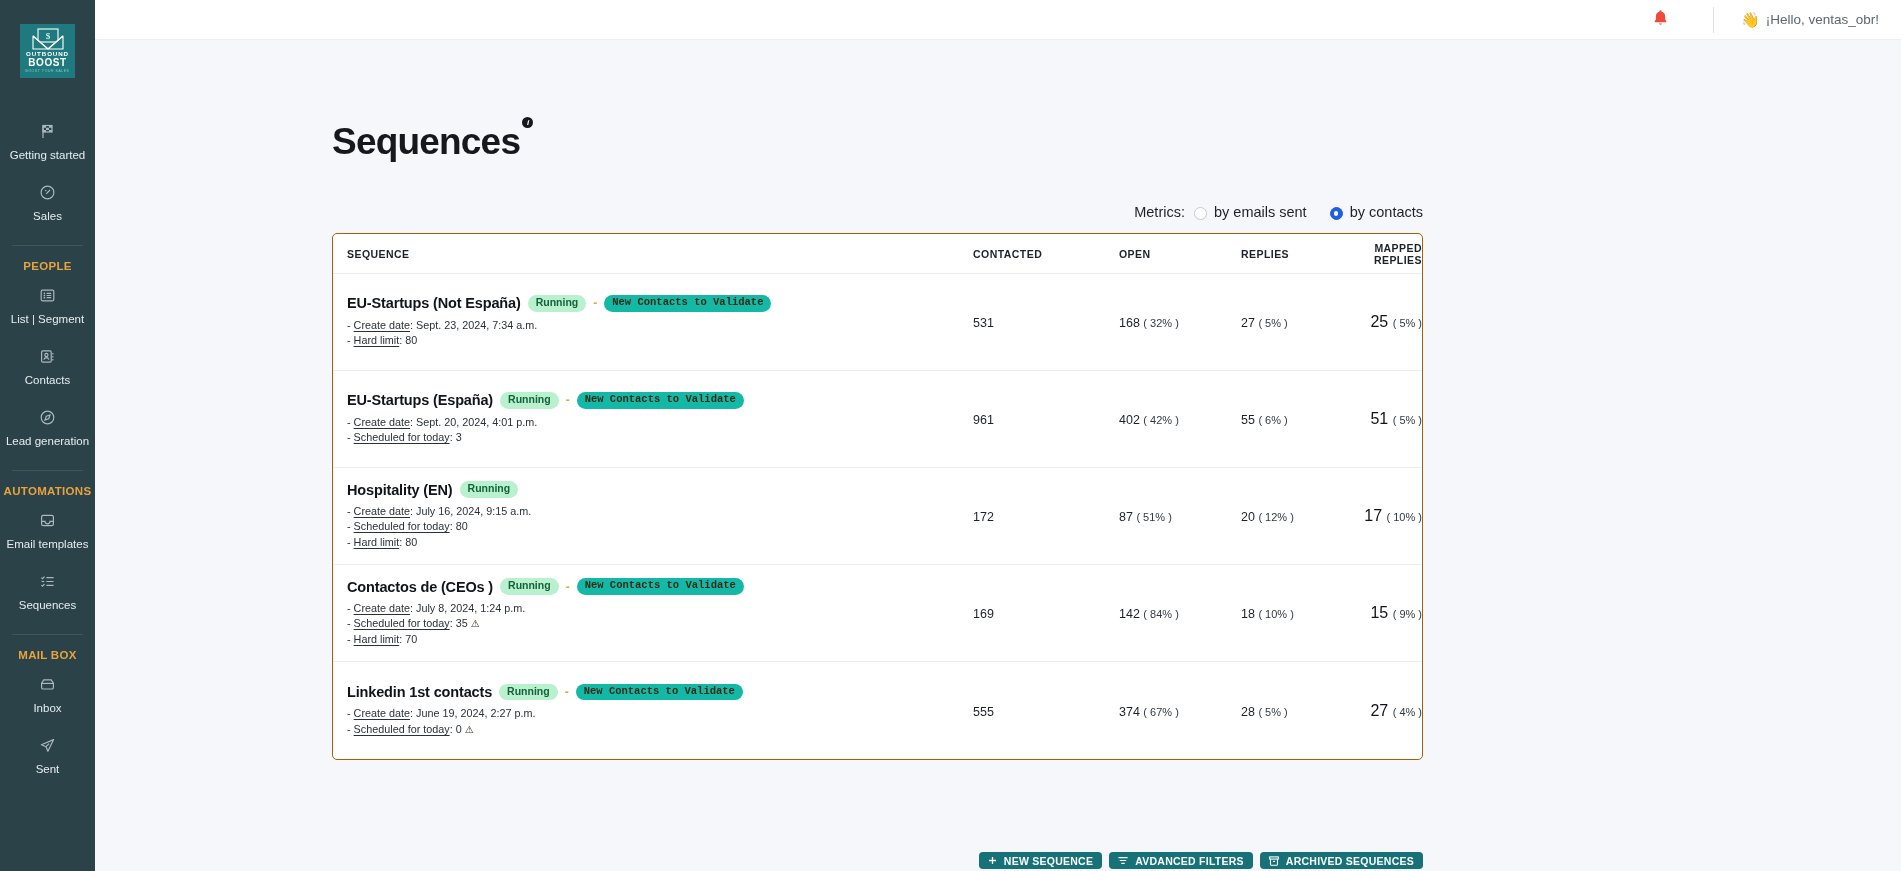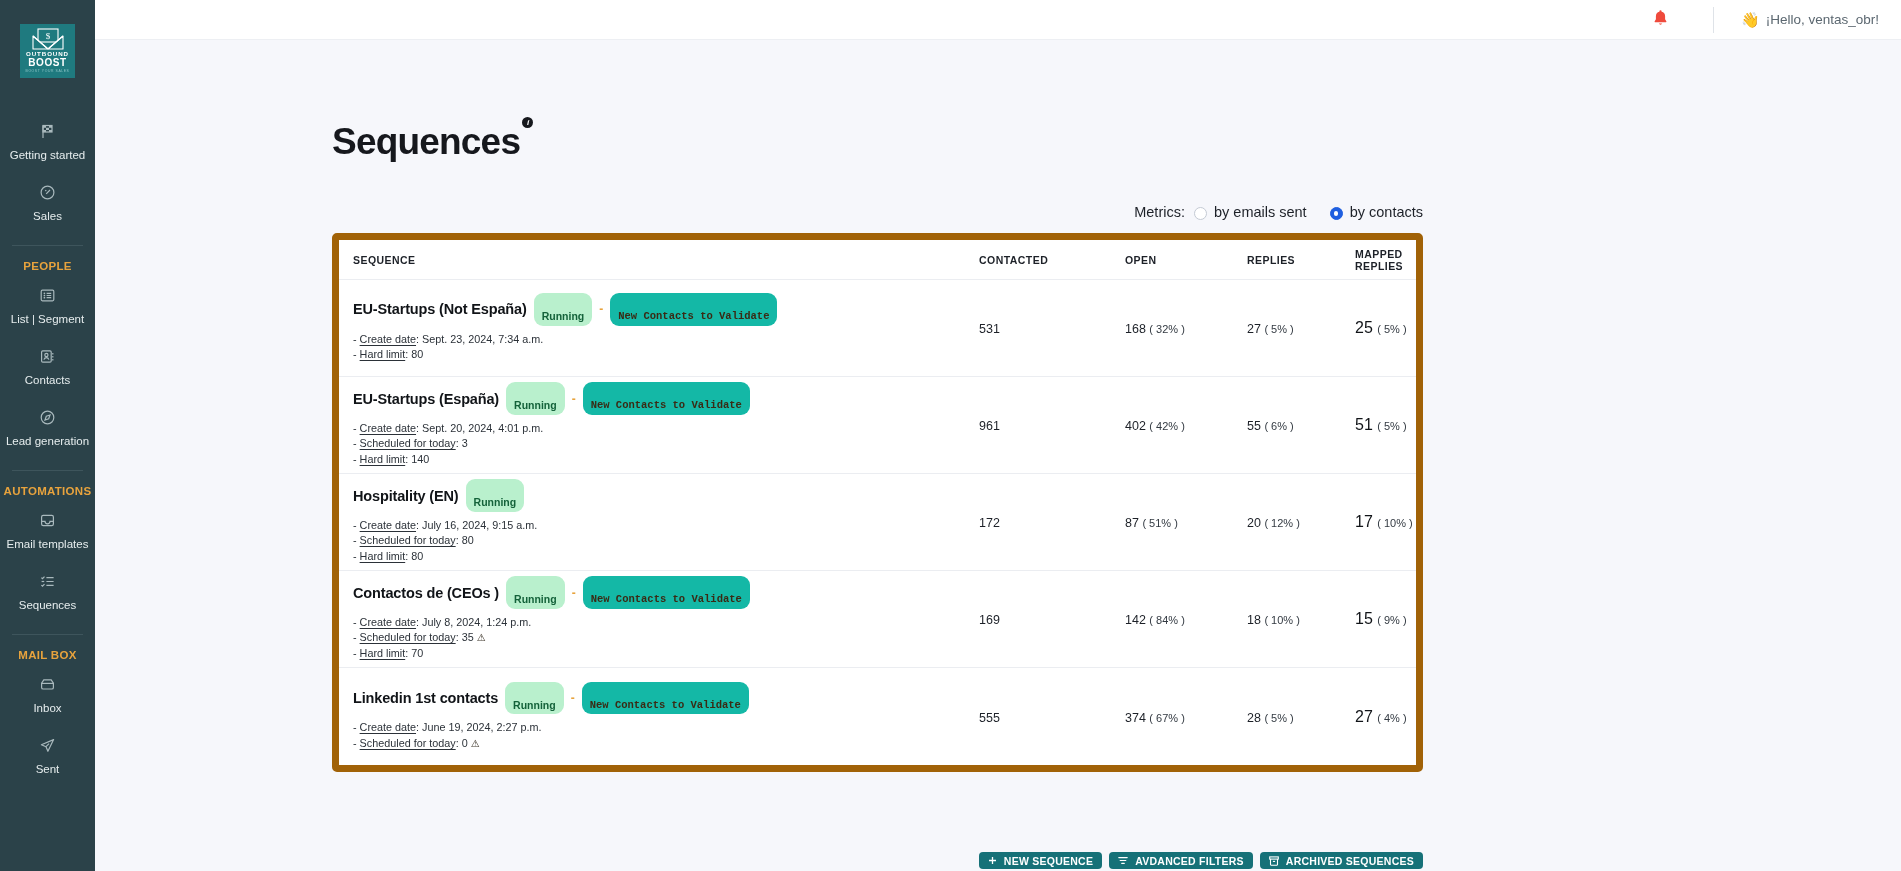--- a/index.html
+++ b/index.html
@@ -130,57 +130,57 @@
   .radio.on { border-color: #1f5fe0; background: #1f5fe0; }
   .radio.on::after {
     content: ""; position: absolute; left: 3.3px; top: 3.3px;
     width: 4.4px; height: 4.4px; border-radius: 50%; background: #fff;
   }
   .radio-txt { font-size: 14.5px; color: #1d2128; white-space: nowrap; }
 
   .card {
     margin: 13px 478px 0 237px;
     background: #fff;
-    border: 7px solid #a16207;
+    border: 1px solid #a16207;
     border-radius: 5px;
     overflow: hidden;
   }
 
   .thead {
     display: flex; align-items: center;
     height: 40px; padding: 0 0 0 14px;
     border-bottom: 1px solid #ebedf1;
   }
   .th {
     font-size: 10.5px; font-weight: 700; color: #1d2128;
     letter-spacing: .45px; text-transform: uppercase;
   }
   .c-seq  { width: 626px; flex: 0 0 626px; }
   .c-con  { width: 146px; flex: 0 0 146px; }
   .c-open { width: 122px; flex: 0 0 122px; }
   .c-rep  { width: 108px; flex: 0 0 108px; }
-  .c-map  { flex: 1; }
+  .c-map  { flex: 1; text-align: right; }
 
   .row {
     display: flex; align-items: center;
     min-height: 97px; padding: 0 0 0 14px;
     border-bottom: 1px solid #ebedf1;
   }
   .row:last-child { border-bottom: none; }
 
   .seq-title-line {
     display: flex; align-items: center; gap: 7px;
     margin-bottom: 6px;
   }
   .seq-name {
     font-size: 14.5px; font-weight: 800; color: #111418;
     letter-spacing: -.15px; white-space: nowrap;
   }
   .pill {
-    border-radius: 9px; padding: 18px 8px 3px;
+    border-radius: 9px; padding: 2px 8px 3px;
     font-size: 10.5px; font-weight: 700; white-space: nowrap;
     line-height: 1.1;
   }
   .pill-running { background: #b9f0cd; color: #14623a; }
   .pill-validate { background: #14b8a6; color: #3a2a14; font-family: Liberation Mono, monospace; }
   .dash { color: #e8a33d; font-weight: 800; font-size: 12px; }
 
   .meta { font-size: 10.8px; color: #2b3138; line-height: 1.45; }
   .meta u { text-decoration: underline; text-underline-offset: 1.5px; }
   .warn { color: #3c3428; font-size: 10px; }
@@ -415,21 +415,20 @@
             <div class="row">
               <div class="c-seq">
                 <div class="seq-title-line">
                   <span class="seq-name">EU-Startups (España)</span>
                   <span class="pill pill-running">Running</span>
                   <span class="dash">-</span>
                   <span class="pill pill-validate">New Contacts to Validate</span>
                 </div>
                 <div class="meta">- <u>Create date</u><span>: Sept. 20, 2024, 4:01 p.m.</span></div>
                 <div class="meta">- <u>Scheduled for today</u><span>: 3</span> </div>
-                <div class="meta">- <u>Hard limit</u><span>: 140</span></div>
               </div>
               <div class="c-con"><span class="cell-val">961</span></div>
               <div class="c-open"><span class="cell-val">402 <span class="pct">( 42% )</span></span></div>
               <div class="c-rep"><span class="cell-val">55 <span class="pct">( 6% )</span></span></div>
               <div class="c-map"><span class="cell-val big">51 <span class="pct">( 5% )</span></span></div>
             </div>
             <div class="row">
               <div class="c-seq">
                 <div class="seq-title-line">
                   <span class="seq-name">Hospitality (EN)</span>

